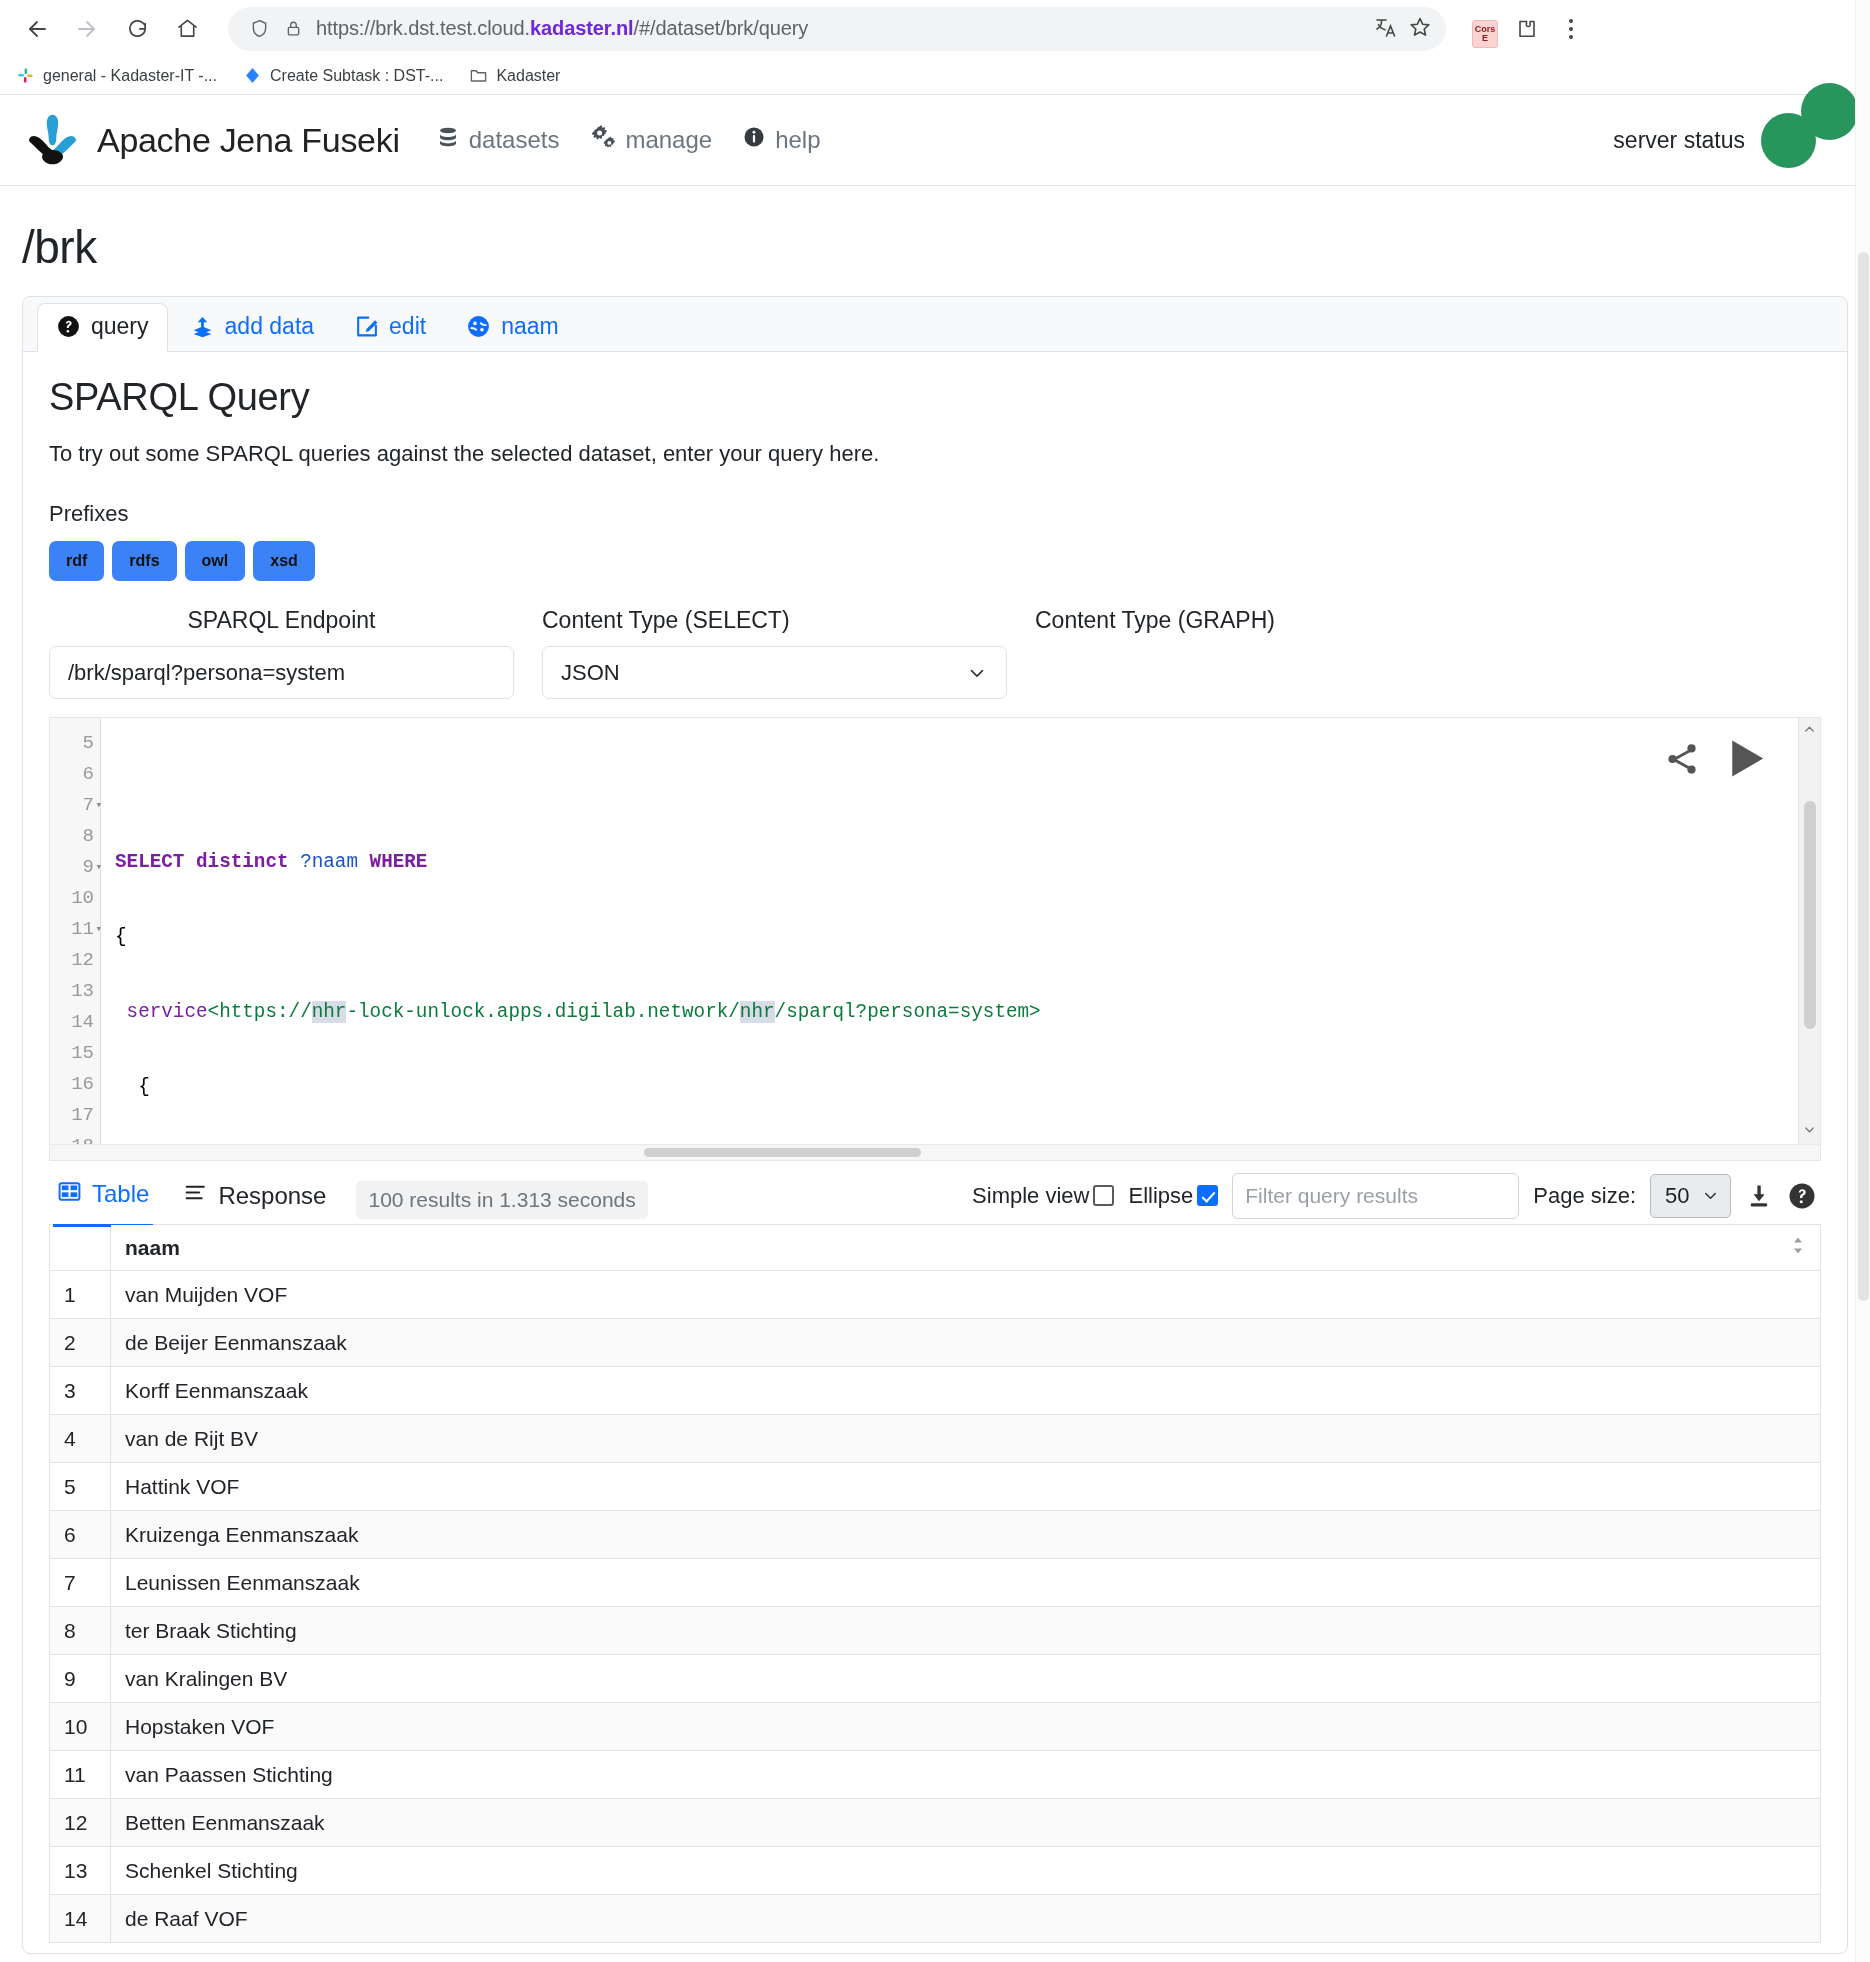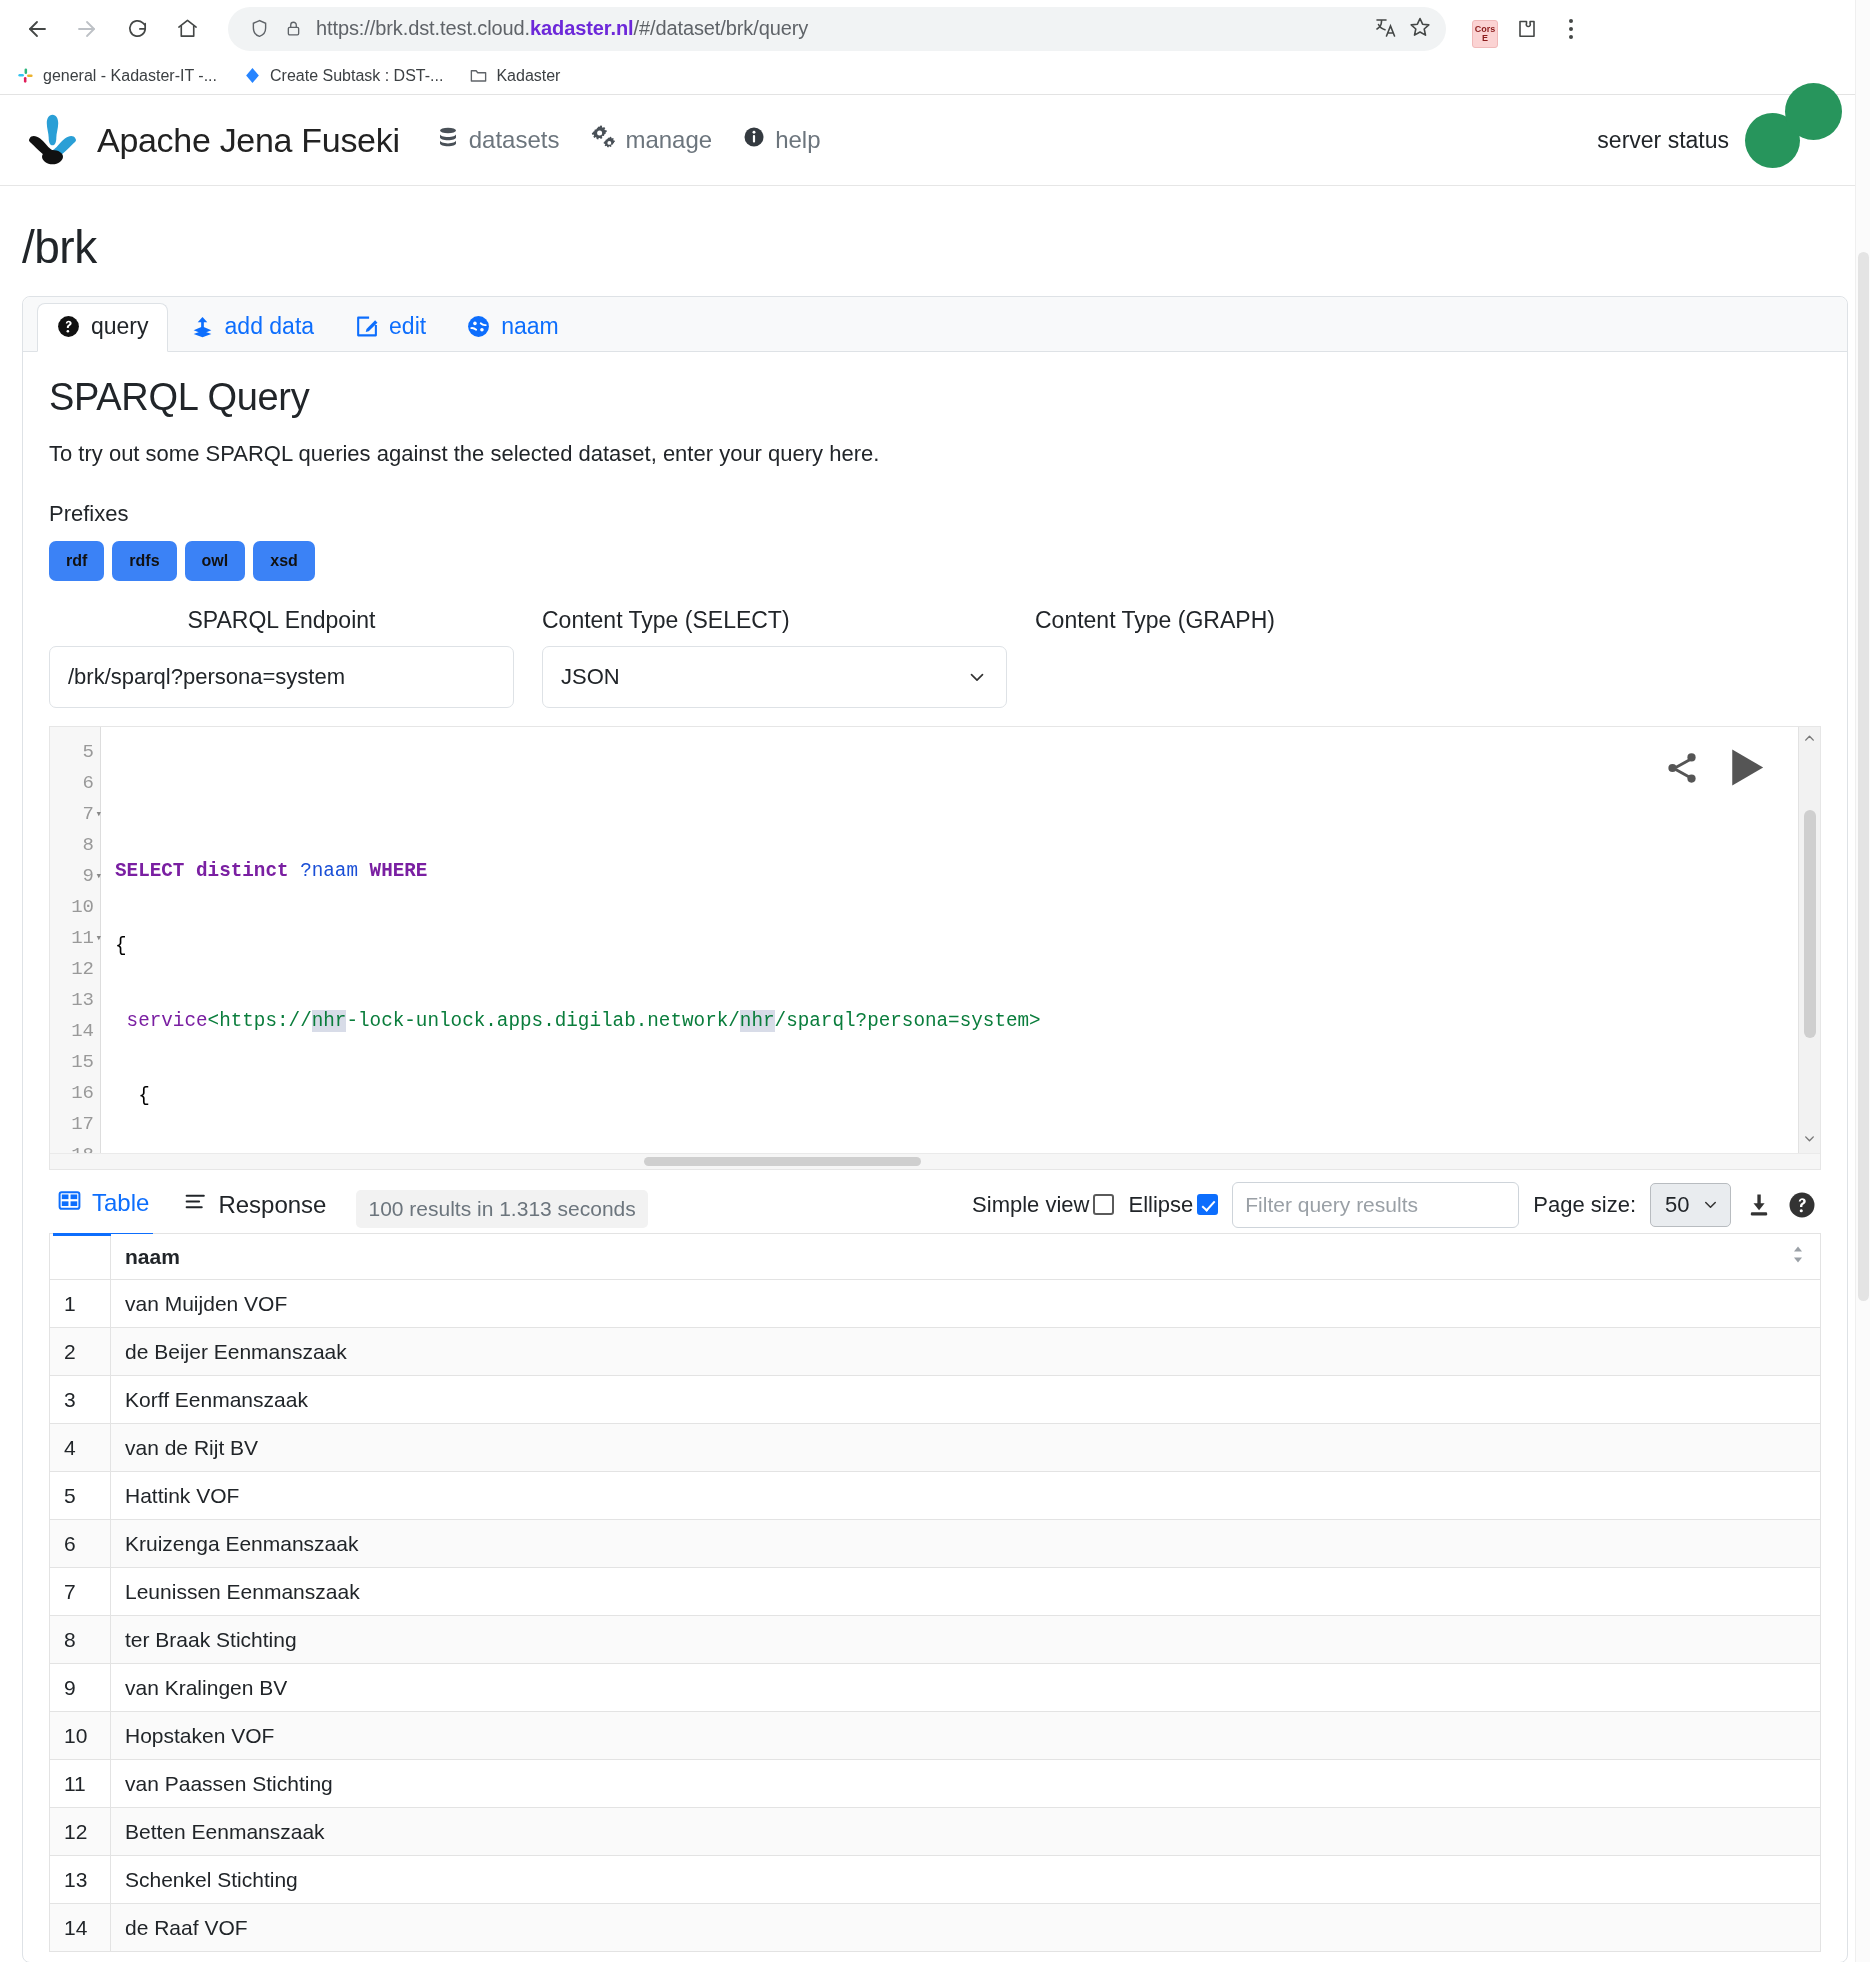--- a/index.html
+++ b/index.html
@@ -50,21 +50,21 @@
 
   
   .fuseki-header {
     height:91px; display:flex; align-items:center; padding:0 22px;
     border-bottom:1px solid #e6e6e6; position:relative; background:#fff;
   }
   .brand { display:flex; align-items:center; gap:14px; }
   .brand-name { font-size:34px; color:#222; letter-spacing:-0.3px; }
   .top-nav { display:flex; align-items:center; gap:30px; margin-left:36px; }
   .top-nav a { display:flex; align-items:center; gap:9px; font-size:24px; color:#6c757d; text-decoration:none; }
-  .server-status { position:absolute; right:16px; top:0; height:91px; display:flex; align-items:center; gap:0; }
+  .server-status { position:absolute; right:0; top:0; height:91px; display:flex; align-items:center; gap:0; }
   .ss-label { font-size:23px; color:#212529; margin-right:16px; }
   .ss-dots { position:relative; width:109px; height:91px; }
   .ss-dots i { position:absolute; border-radius:50%; background:#27955c; display:block; }
   .ss-dots i.d1 { width:55px; height:55px; left:0; top:18px; }
   .ss-dots i.d2 { width:57px; height:57px; left:40px; top:-12px; }
 
   
   .page { padding:0 22px; position:relative; }
   .dataset-title { font-size:46px; font-weight:400; color:#212529; margin:34px 0 22px 0; letter-spacing:-0.5px; }
 
@@ -96,21 +96,21 @@
     background:#3b82f6; border-radius:7px; font-size:16px; font-weight:700; color:#111;
     padding:11px 17px;
   }
 
   .inputs-row { display:flex; gap:28px; margin-top:26px; }
   .inp-group.endpoint { width:465px;text-align:center; }
   .inp-group.ct-select { width:465px; }
   .inp-group.ct-graph { flex:1 1 auto; }
   .inp-label { font-size:23px; color:#212529; margin-bottom:12px; }
   .inp-box {
-    height:62px; border:1px solid #dee2e6; border-radius:7px; background:#fff;
+    height:53px; border:1px solid #dee2e6; border-radius:7px; background:#fff;
     display:flex; align-items:center; padding:0 18px; font-size:22px; color:#212529;
   }
   .inp-box.select { justify-content:space-between; }
   .chev { color:#333; display:flex; align-items:center; }
 
   
   .editor-wrap { margin-top:18px; position:relative; border:1px solid #e6e6e6; background:#fff; }
   .editor {
     display:flex; height:426px; position:relative; overflow:hidden; background:#fff;
   }

